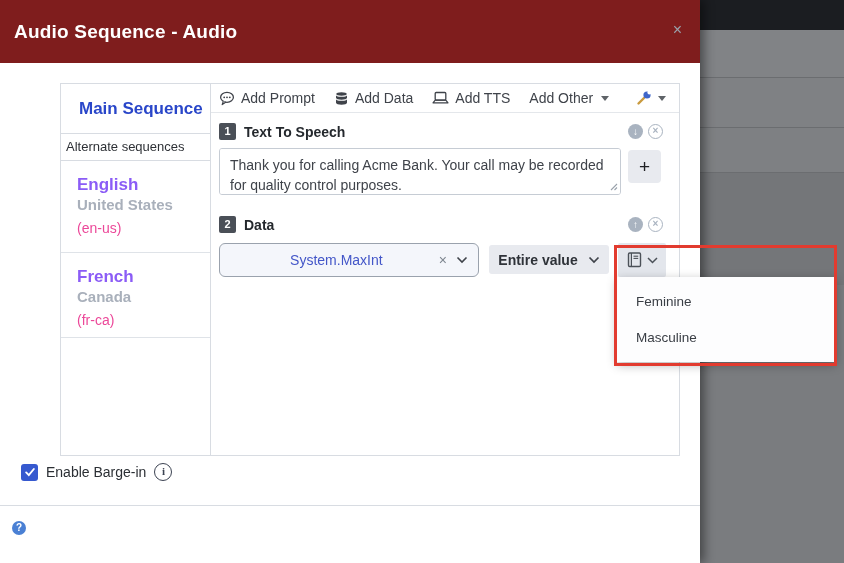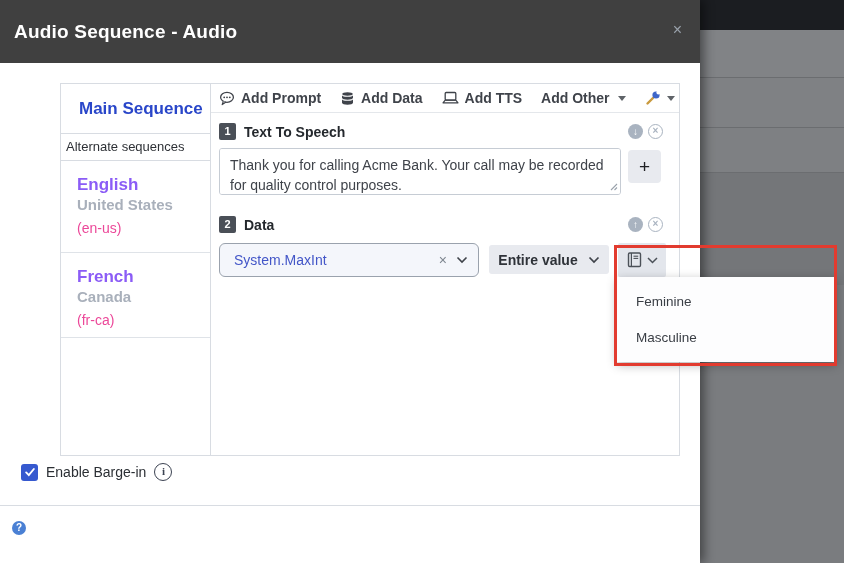--- a/index.html
+++ b/index.html
@@ -11,21 +11,21 @@
   .backdrop { position:absolute; left:700px; top:0; width:144px; height:563px; background:#7a7c7f; }
   .bd-black { position:absolute; left:0; top:0; width:144px; height:30px; background:#1b1d21; }
   .bd-row1  { position:absolute; left:0; top:30px;  width:144px; height:48px;  background:#818386; border-bottom:1px solid #6b6d70;}
   .bd-row2  { position:absolute; left:0; top:78px;  width:144px; height:50px;  background:#7f8184; border-bottom:1px solid #6b6d70;}
   .bd-row3  { position:absolute; left:0; top:128px; width:144px; height:45px;  background:#7e8083; border-bottom:1px solid #6b6d70;}
   .bd-row4  { position:absolute; left:0; top:173px; width:144px; height:112px; background:#747679;}
 
   
   .modal { position:absolute; left:0; top:0; width:700px; height:563px; background:#fff;
            box-shadow:4px 0 10px rgba(0,0,0,.45); }
-  .modal-header { position:absolute; left:0; top:0; width:700px; height:63px; background:#404040; }
+  .modal-header { position:absolute; left:0; top:0; width:700px; height:63px; background:#7f1d1d; }
   .modal-title  { position:absolute; left:14px; top:0; line-height:63px; font-size:19px; font-weight:bold; color:#fff; letter-spacing:.2px; }
   .modal-close  { position:absolute; right:18px; top:22px; font-size:16px; color:#9aa2ac; cursor:pointer; line-height:16px; }
 
   
   .sidebar { position:absolute; left:21px; top:83px; width:188px; height:373px; border:1px solid #d8dce2; background:#fff;margin-left:39px; }
   .side-main { position:relative; height:50px; border-bottom:1px solid #d8dce2; }
   .side-main-label { padding-left:18px; line-height:49px; font-size:17px; font-weight:bold; color:#2946c9; }
   .side-thumb { position:absolute; right:0; top:0; width:10px; height:49px; background:#6e7580; }
   .side-alt { height:27px; line-height:26px; font-size:13px; color:#2e3136; padding-left:5px; border-bottom:1px solid #d8dce2; }
   .lang-card { position:relative; padding:14px 16px 0 16px; border-bottom:1px solid #dfe3e8; }
@@ -34,21 +34,21 @@
   .lang-name   { font-size:17px; font-weight:bold; color:#8b5cf6; }
   .lang-region { font-size:15px; font-weight:bold; color:#a9b0bb; margin-top:1px; }
   .lang-code   { font-size:14px; color:#ec4899; margin-top:7px; }
   .info-icon { position:absolute; right:13px; top:14px; width:18px; height:18px; border:1.6px solid #3c4352; border-radius:50%;
                color:#3c4352; font-size:11px; font-weight:bold; text-align:center; line-height:15px; font-family:"Liberation Serif", serif; }
   .info-inline { position:static; display:inline-block; vertical-align:middle; }
 
   
   .panel { position:absolute; left:210px; top:83px; width:470px; height:373px; border:1px solid #d8dce2; background:#fff; }
   .toolbar { display:flex; align-items:center; height:29px; border-bottom:1px solid #e4e7eb; padding-left:8px; }
-  .tb-btn { display:flex; align-items:center; gap:6px; margin-right:19px; font-size:14px; color:#3f434a; cursor:pointer; white-space:nowrap;font-weight:bold; }
+  .tb-btn { display:flex; align-items:center; gap:6px; margin-right:19px; font-size:14px; color:#3f434a; cursor:pointer; white-space:nowrap; }
   .caret { width:0; height:0; border-left:4px solid transparent; border-right:4px solid transparent; border-top:5px solid #5f6368; margin-left:2px; }
   .tb-wrench { margin-left:auto; margin-right:13px; display:flex; align-items:center; gap:4px; cursor:pointer; }
 
   .step-head { position:absolute; left:8px; display:flex; align-items:center; gap:8px; }
   .step1-head { top:39px; } .step2-head { top:132px; }
   .badge { width:17px; height:17px; background:#4a4f57; color:#fff; font-size:11px; font-weight:bold; border-radius:2px;
            text-align:center; line-height:17px; }
   .step-title { font-size:14px; font-weight:bold; color:#24282d; }
   .step-icons { position:absolute; right:16px; display:flex; gap:5px; align-items:center; }
   .si1 { top:40px; } .si2 { top:133px; }
@@ -57,21 +57,21 @@
 
   .tts-wrap { position:absolute; left:8px; top:64px; width:402px; height:47px; }
   .tts-text { width:402px; height:47px; border:1px solid #c6ccd4; border-radius:3px; resize:none; padding:6px 10px;
               font-family:"Liberation Sans", sans-serif; font-size:14px; color:#3f434a; line-height:1.45; outline:none; background:#fff; }
   .resize-grip { position:absolute; right:3px; bottom:4px; pointer-events:none; }
   .plus-btn { position:absolute; left:417px; top:66px; width:33px; height:33px; background:#e8eaef; border:none; border-radius:4px;
               font-size:19px; color:#202124; cursor:pointer; line-height:30px; text-align:center; }
 
   .combobox { position:absolute; left:8px; top:159px; width:260px; height:34px; background:#f4f6fb; border:1px solid #9aa2ad;
               border-radius:6px; display:flex; align-items:center; padding:0 10px 0 14px; cursor:pointer; }
-  .combo-text { flex:1; font-size:14px; color:#4356c8; }
+  .combo-text { flex:1; font-size:14px; color:#4356c8;text-align:center; }
   .combo-clear { font-size:14px; color:#7d858f; margin-right:9px; cursor:pointer; }
   .ev-btn { position:absolute; left:278px; top:161px; width:120px; height:29px; background:#e8eaef; border:none; border-radius:3px;
             font-family:"Liberation Sans", sans-serif; font-size:14px; font-weight:bold; color:#2e3238; cursor:pointer;
             display:flex; align-items:center; justify-content:center; gap:10px; }
   .gender-btn { position:absolute; left:407px; top:159px; width:48px; height:34px; background:#e3e6ec; border:none; border-radius:2px;
                 display:flex; align-items:center; justify-content:center; gap:4px; cursor:pointer; }
 
   
   .gender-menu { position:absolute; left:617px; top:277px; width:219px; height:85px; background:#fdfdfe;
                  box-shadow:0 3px 10px rgba(0,0,0,.3); padding-top:7px; z-index:5; }

